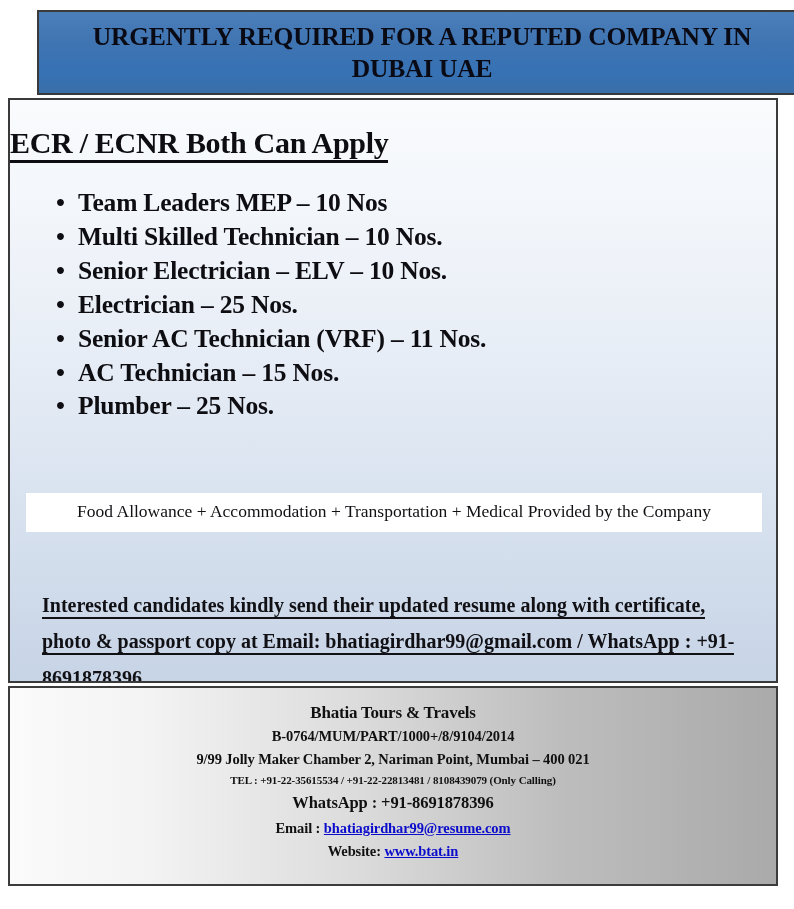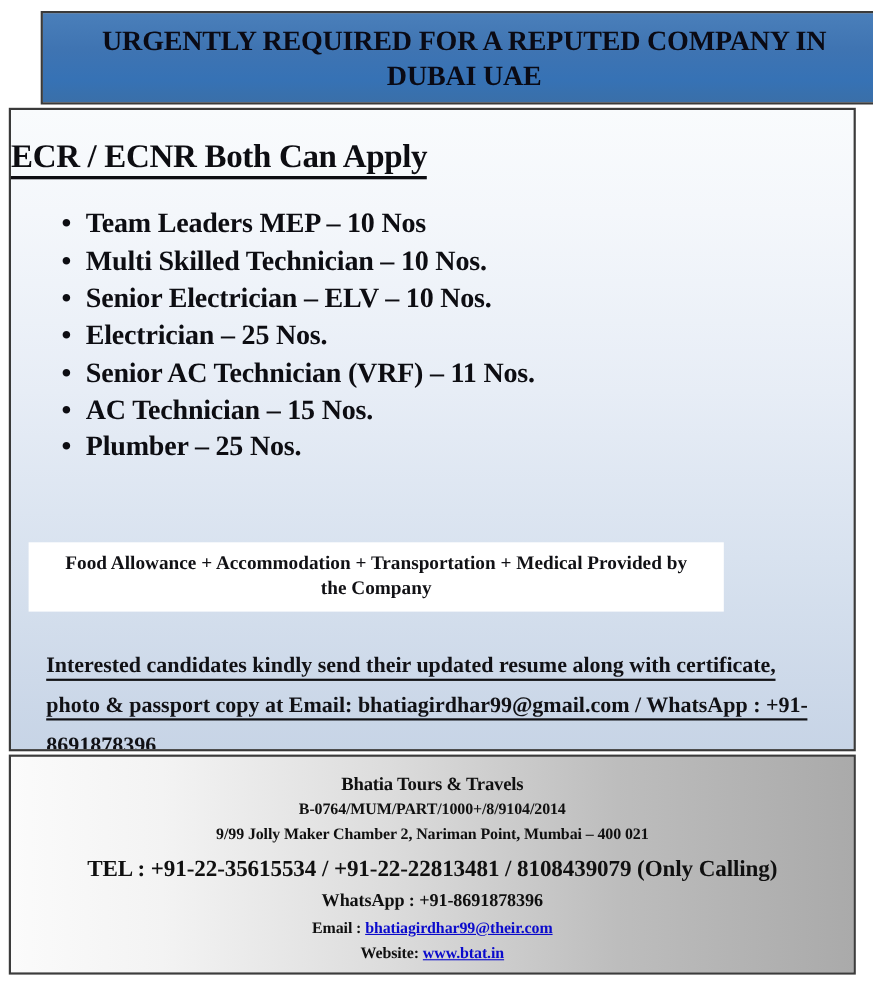--- a/index.html
+++ b/index.html
@@ -95,27 +95,27 @@
   .job-list li .bullet {
     position: absolute;
     left: 0;
     top: 0;
   }
 
   .benefits-box {
     position: absolute;
     left: 16px;
     top: 393px;
-    width: 632px;
+    width: 736px;
     box-sizing: border-box;
     background: #ffffff;
     padding: 7px 22px 9px 22px;
     text-align: center;
     font-size: 17.5px;
-    font-weight: bold;
+    font-weight: normal;
     color: #111115;
     line-height: 1.34;
   }
 
   .apply-note {
     position: absolute;
     left: 32px;
     top: 487px;
     width: 706px;
     text-align: left;
@@ -151,21 +151,21 @@
     color: #101010;
     letter-spacing: -0.2px;
   }
   .footer-line {
     font-size: 14.5px;
     font-weight: bold;
     color: #101010;
     line-height: 1.62;
     letter-spacing: -0.1px;
   }
-  .footer-line.tel { font-size: 21px; }
+  .footer-line.tel { font-size: 11px; }
   .footer-line.wa  { font-size: 16.5px; }
   .footer-line.reg { padding-top: 2px; }
   .link {
     color: #0b0bcc;
     text-decoration: underline;
   }
 </style>
 </head>
 <body>
 
@@ -220,20 +220,20 @@
 
   </div>
 
   <div class="footer-panel">
     <div class="company-name">Bhatia Tours &amp; Travels</div>
     <div class="footer-line reg">B-0764/MUM/PART/1000+/8/9104/2014</div>
     <div class="footer-line">9/99 Jolly Maker Chamber 2, Nariman Point, Mumbai – 400 021</div>
     <div class="footer-line tel">TEL : +91-22-35615534 / +91-22-22813481 / 8108439079 (Only Calling)</div>
     <div class="footer-line wa">WhatsApp : +91-8691878396</div>
     <div class="footer-line">
-      <span>Email : </span><a class="link" href="#">bhatiagirdhar99@their.com</a>
+      <span>Email : </span><a class="link" href="#">bhatiagirdhar99@resume.com</a>
     </div>
     <div class="footer-line">
       <span>Website: </span><a class="link" href="#">www.btat.in</a>
     </div>
   </div>
 
 </div>
 
 </body></html>

